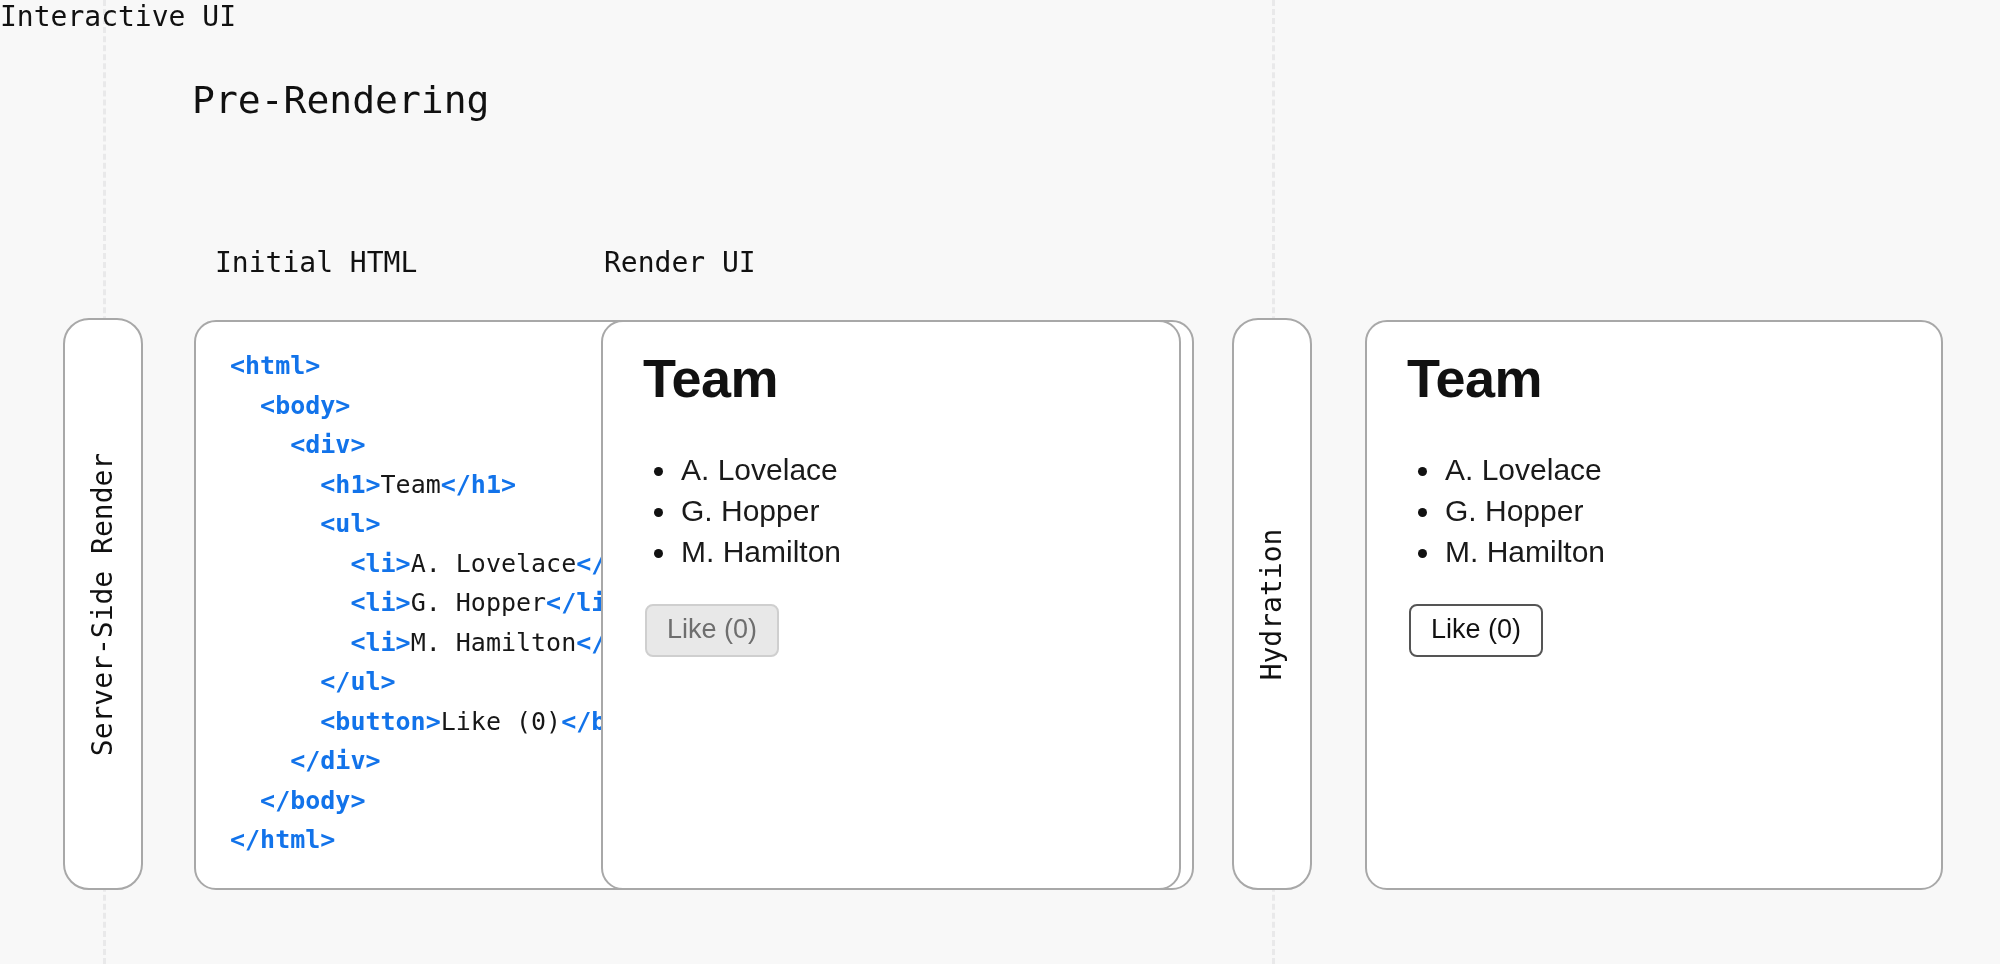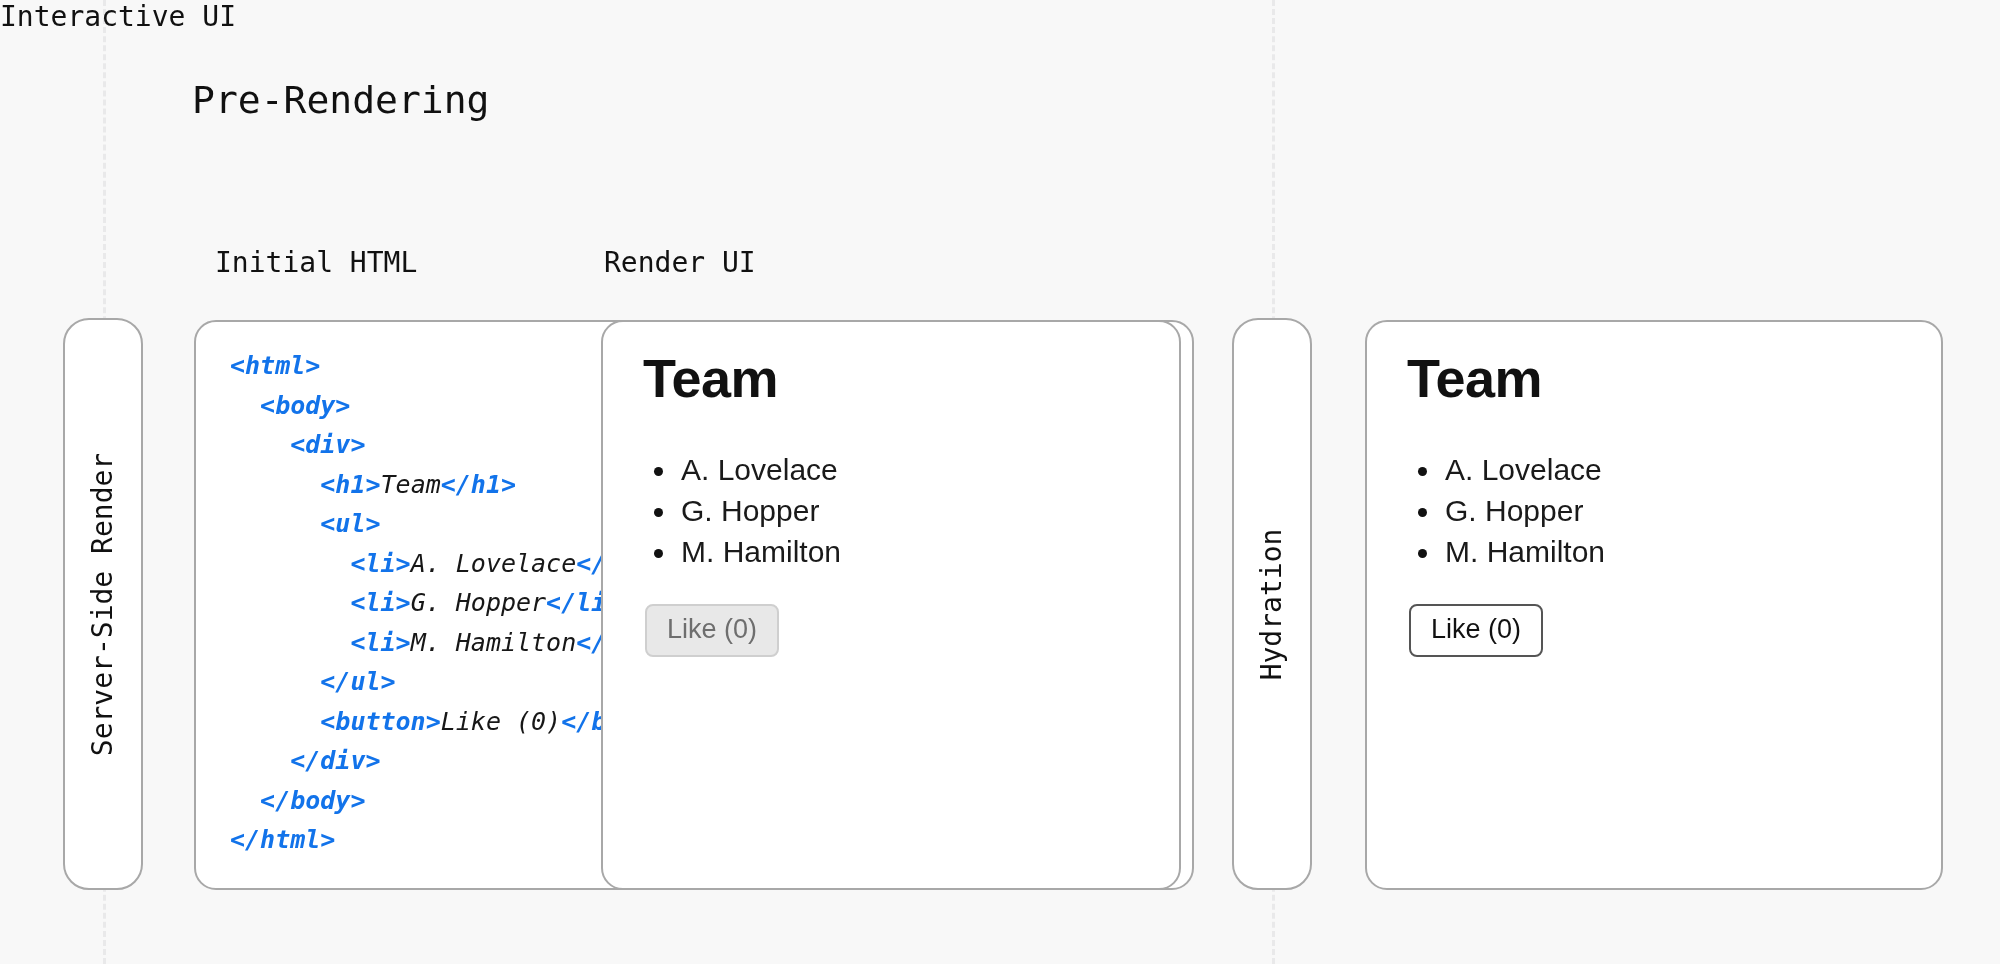--- a/index.html
+++ b/index.html
@@ -120,21 +120,21 @@
     position: absolute;
     left: 34px;
     top: 24px;
     font-family: "DejaVu Sans Mono", "Liberation Mono", monospace;
     font-size: 25px;
     line-height: 39.5px;
     color: #111111;
     white-space: pre;
     z-index: 1;
   }
-  .code-line { white-space: pre; font-style: italic; }
+  .code-line { white-space: pre; }
   .tag { color: #1273ea; font-weight: 700; }
   .txt { color: #171717; }
 
   
   .ui-inner {
     position: absolute;
     left: 40px;
     top: 28px;
     right: 20px;
   }

